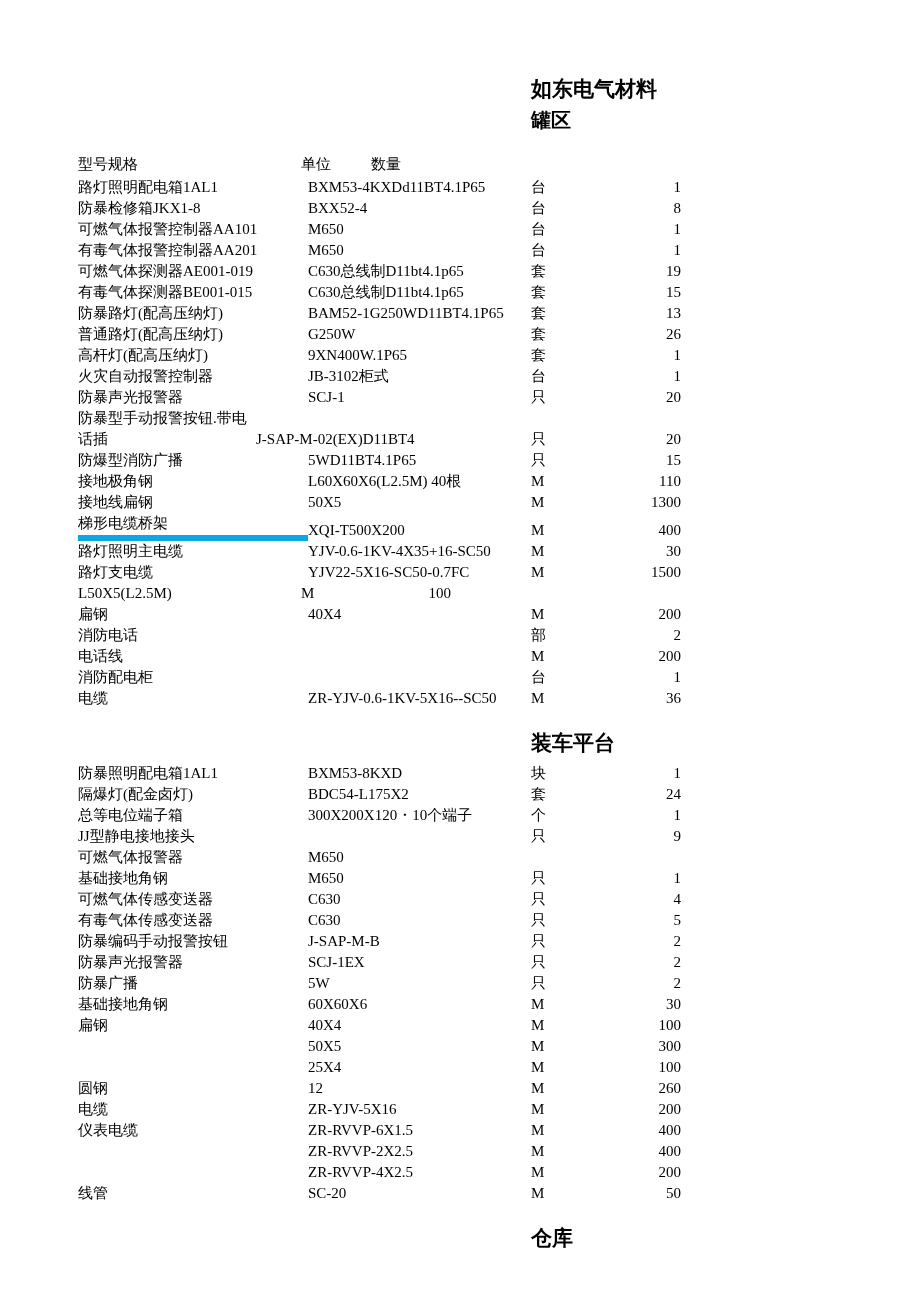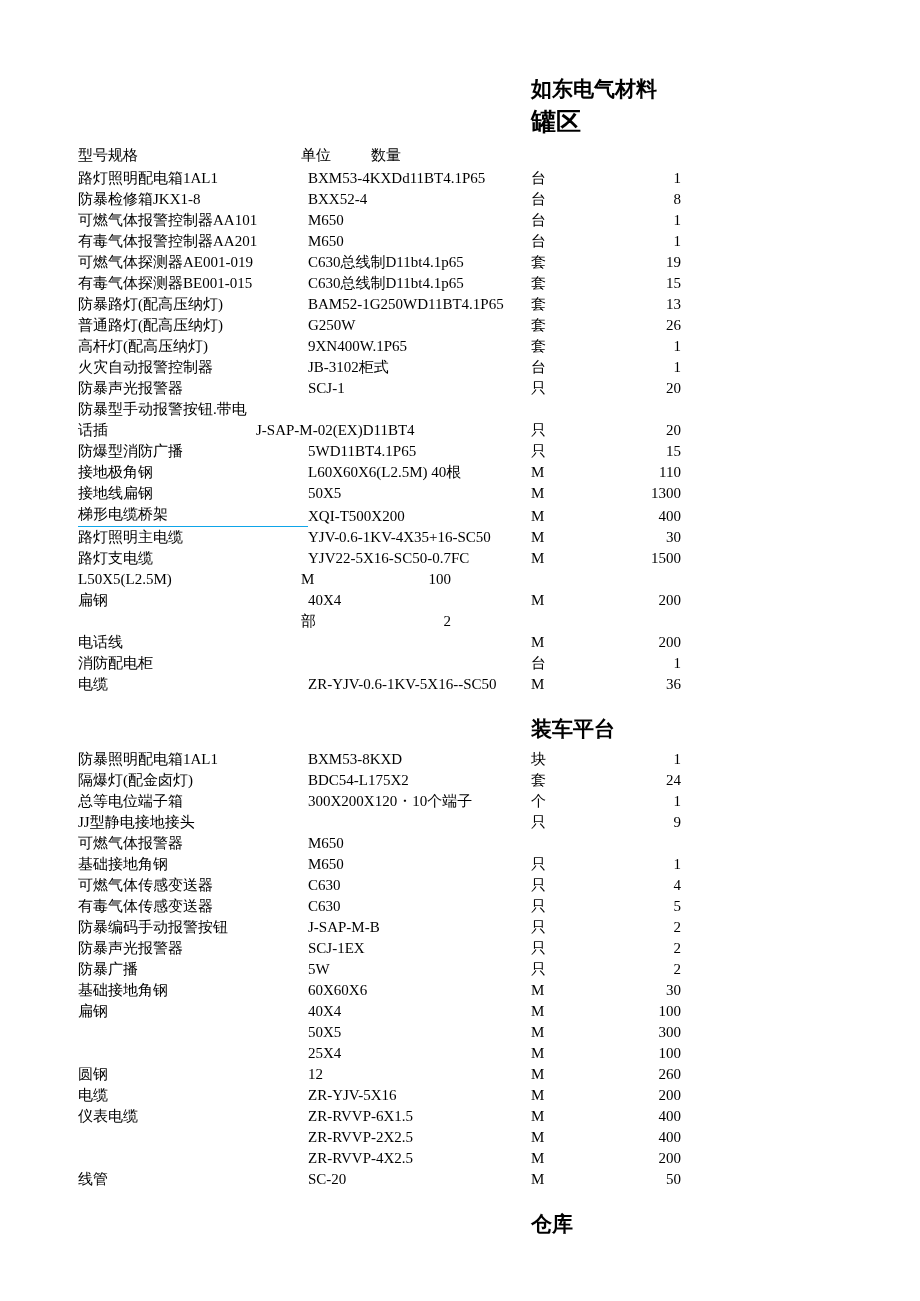--- a/index.html
+++ b/index.html
@@ -13,25 +13,24 @@
       color: #000;
       line-height: 1.4;
     }
     .title-main {
       font-size: 21px;
       font-weight: bold;
       margin-left: 453px;
       margin-bottom: 2px;
     }
     .subtitle {
-      font-size: 25px;
+      font-size: 20px;
       font-weight: bold;
       margin-left: 453px;
-      margin-bottom: 4px;
-      font-family: Liberation Mono, monospace;
+      margin-bottom: 20px;
     }
     .section-title {
       font-size: 21px;
       font-weight: bold;
       margin-left: 453px;
       margin-top: 20px;
       margin-bottom: 4px;
     }
     .row {
       display: flex;
@@ -56,21 +55,21 @@
     }
     .col-qty {
       width: 80px;
       text-align: right;
       flex-shrink: 0;
     }
     .header .col-qty {
       text-align: left;
     }
     .underline {
-      border-bottom: 1px solid #0ea5e9;
+      border-bottom: 6px solid #0ea5e9;
       padding-bottom: 1px;
     }
   </style>
 </head>
 <body>
 
 <div class="title-main">如东电气材料</div>
 <div class="subtitle">罐区</div>
 
 <div class="header-row header">
@@ -193,20 +192,21 @@
       <div class="col-unit">M</div>
       <div class="col-qty">100</div>
     </div>
     <div class="row">
       <div class="col-name">扁钢</div>
       <div class="col-spec">40X4</div>
       <div class="col-unit">M</div>
       <div class="col-qty">200</div>
     </div>
     <div class="row">
+      <div class="col-name">消防电话</div>
       <div class="col-spec"></div>
       <div class="col-unit">部</div>
       <div class="col-qty">2</div>
     </div>
     <div class="row">
       <div class="col-name">电话线</div>
       <div class="col-spec"></div>
       <div class="col-unit">M</div>
       <div class="col-qty">200</div>
     </div>

